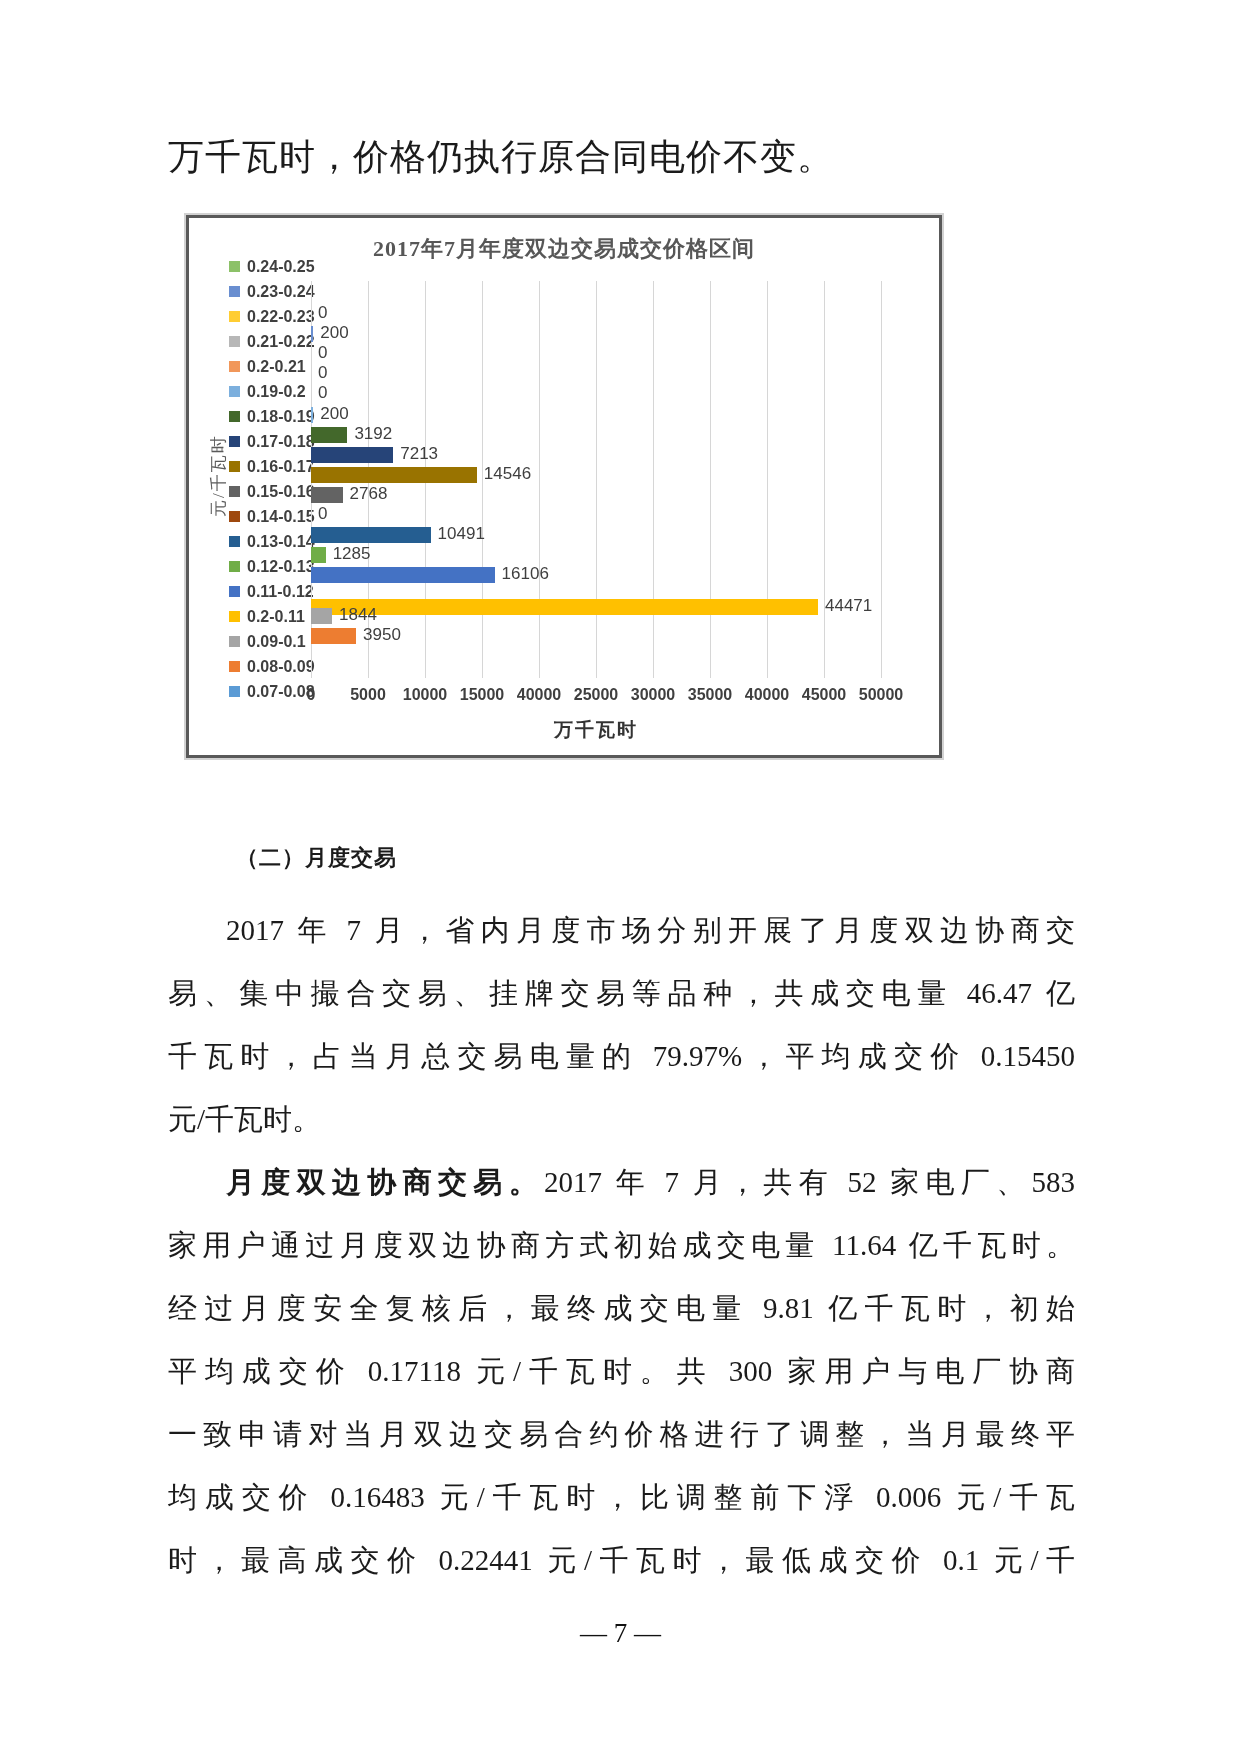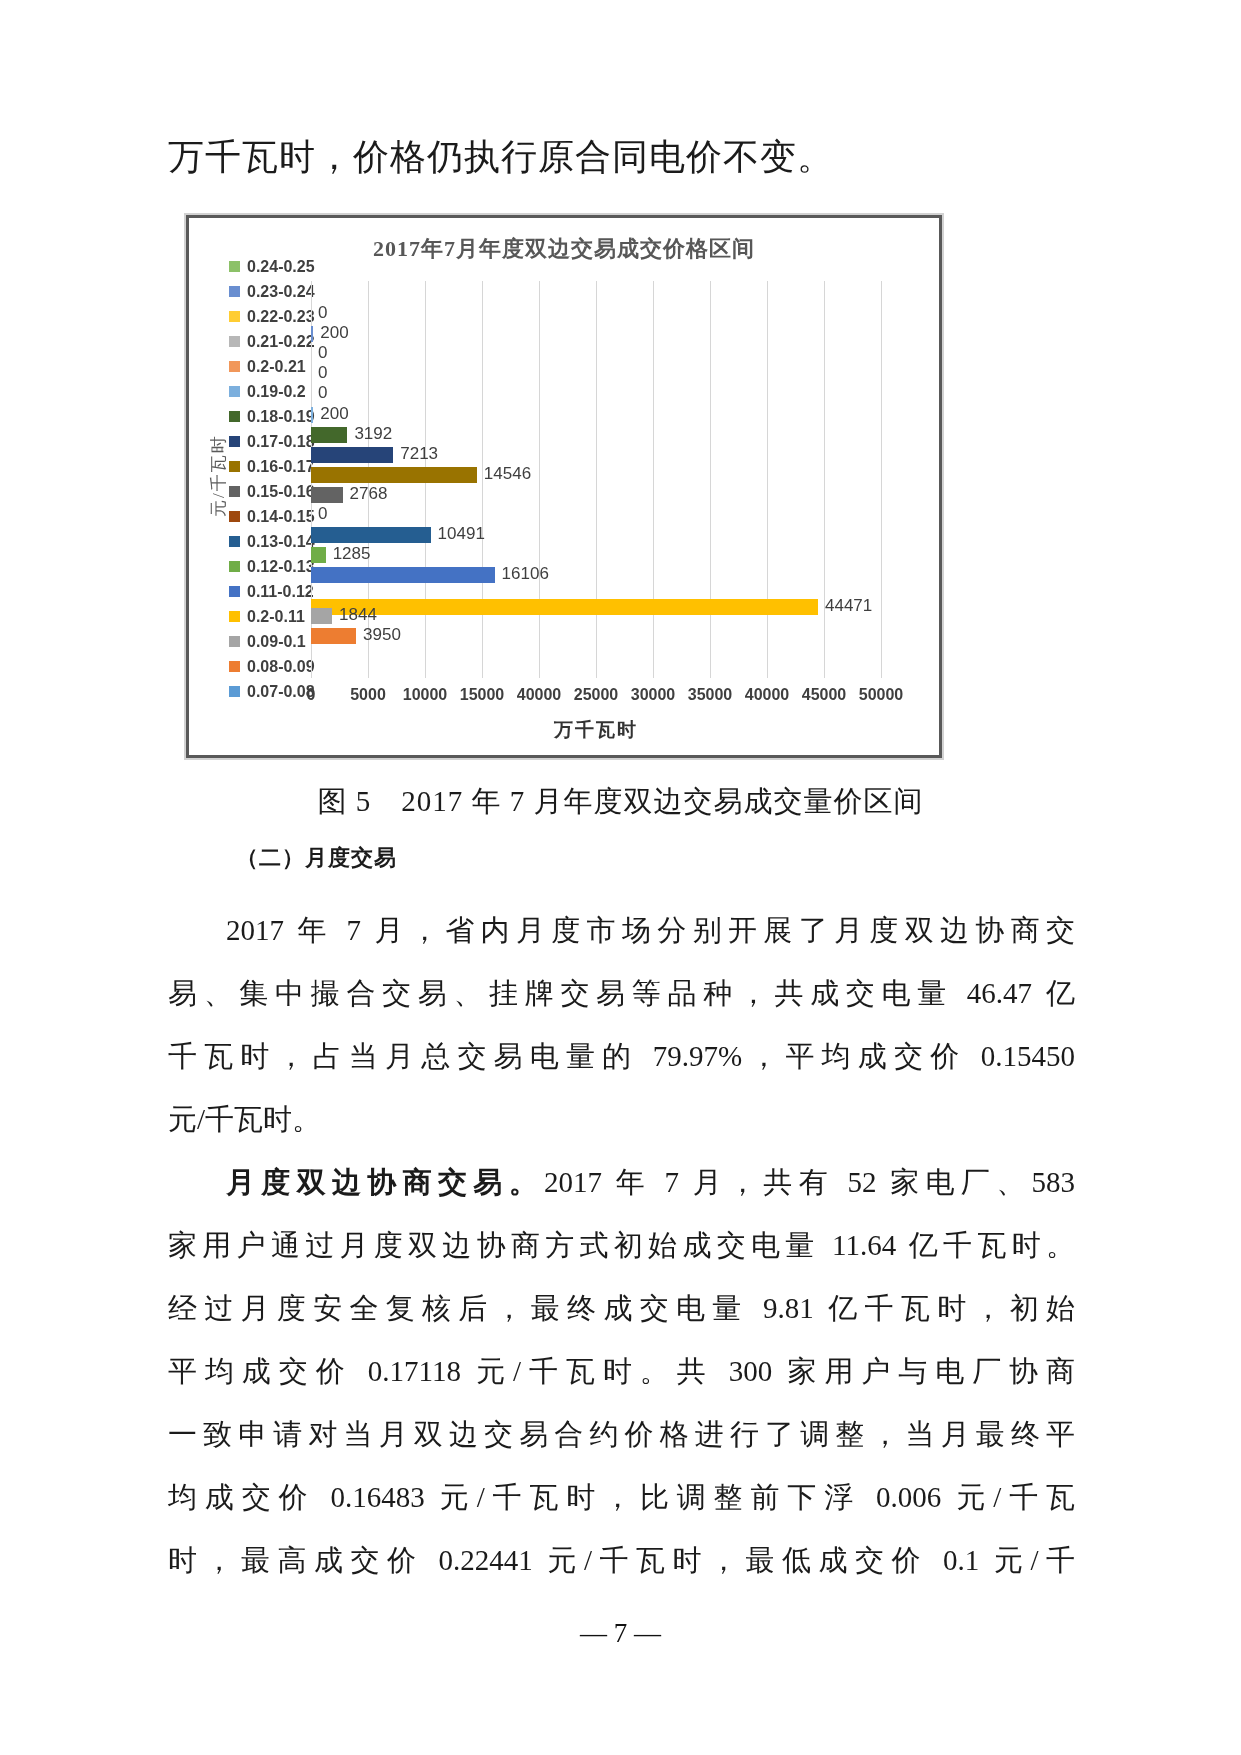--- a/index.html
+++ b/index.html
@@ -247,21 +247,20 @@
         <span class="x-tick" style="left: 50%;">25000</span>
         <span class="x-tick" style="left: 60%;">30000</span>
         <span class="x-tick" style="left: 70%;">35000</span>
         <span class="x-tick" style="left: 80%;">40000</span>
         <span class="x-tick" style="left: 90%;">45000</span>
         <span class="x-tick" style="left: 100%;">50000</span>
       </div>
     <div class="x-label">万千瓦时</div>
   </div>
 
-  <div class="caption">图 5　2017 年 7 月年度双边交易成交量价区间</div>
 
   <div class="heading">（二）月度交易</div>
 
   <div class="bodytext">
       <div class="line justify-last indent">2017 年 7 月，省内月度市场分别开展了月度双边协商交</div>
       <div class="line justify-last">易、集中撮合交易、挂牌交易等品种，共成交电量 46.47 亿</div>
       <div class="line justify-last">千瓦时，占当月总交易电量的 79.97%，平均成交价 0.15450</div>
       <div class="line">元/千瓦时。</div>
       <div class="line justify-last indent"><span class="lead">月度双边协商交易。</span>2017 年 7 月，共有 52 家电厂、583</div>
       <div class="line justify-last">家用户通过月度双边协商方式初始成交电量 11.64 亿千瓦时。</div>

